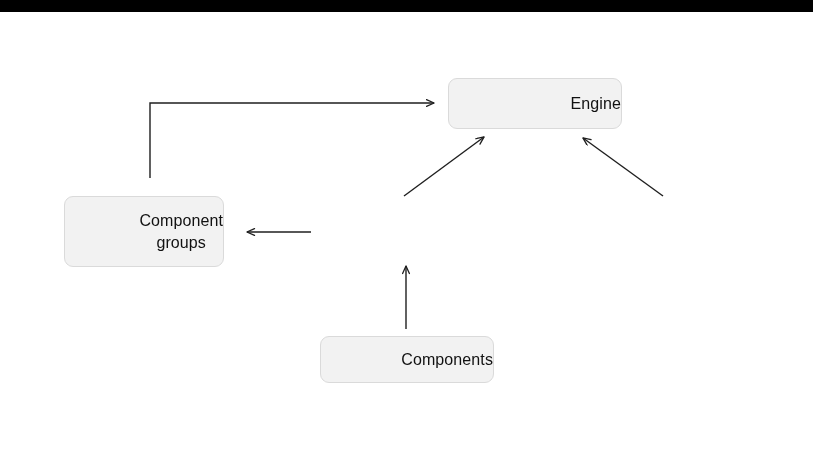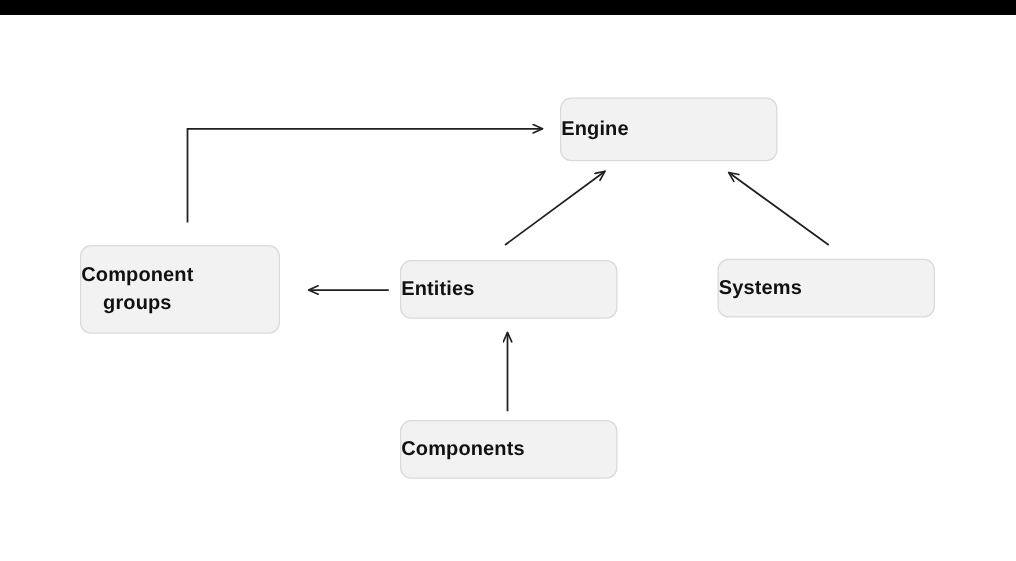--- a/index.html
+++ b/index.html
@@ -33,25 +33,25 @@
     height: 449px;
   }
   .node {
     position: absolute;
     box-sizing: border-box;
     background: #f2f2f2;
     border: 1px solid #dadada;
     border-radius: 9px;
     display: flex;
     align-items: center;
-    justify-content: flex-start;
+    justify-content: flex-end;
     text-align: center;
     color: #111111;
     font-size: 16px;
-    font-weight: bold;
+    font-weight: normal;
     line-height: 1.32;
     letter-spacing: 0.1px;
     user-select: none;
   }
   .node-label {
     display: block;
     white-space: pre-line;
   }
   #node-engine        { left: 448px; top: 78px;  width: 174px; height: 51px; }
   #node-component-groups { left: 64px;  top: 196px; width: 160px; height: 71px; }
@@ -86,25 +86,19 @@
 
   <div class="node" id="node-engine">
     <span class="node-label">Engine</span>
   </div>
 
   <div class="node" id="node-component-groups">
     <span class="node-label">Component
 groups</span>
   </div>
 
-  <div class="node" id="node-entities">
-    <span class="node-label">Entities</span>
-  </div>
 
-  <div class="node" id="node-systems">
-    <span class="node-label">Systems</span>
-  </div>
 
   <div class="node" id="node-components">
     <span class="node-label">Components</span>
   </div>
 
 </div>
 
 </body></html>

